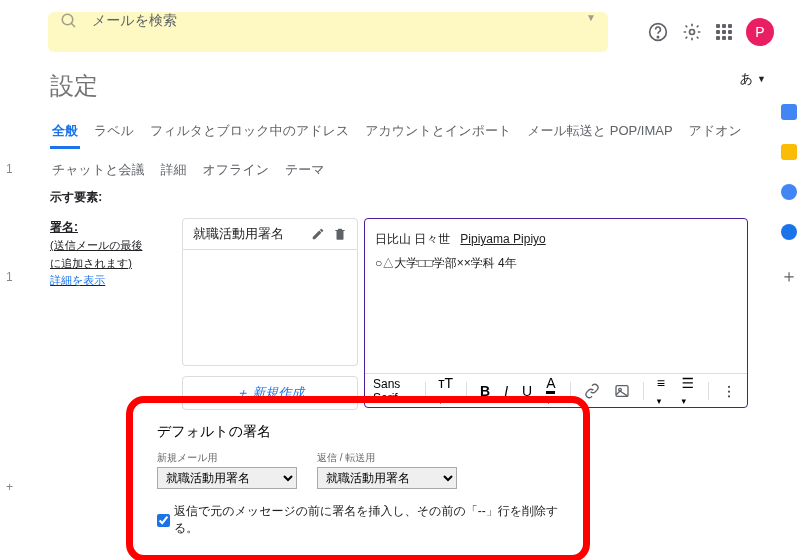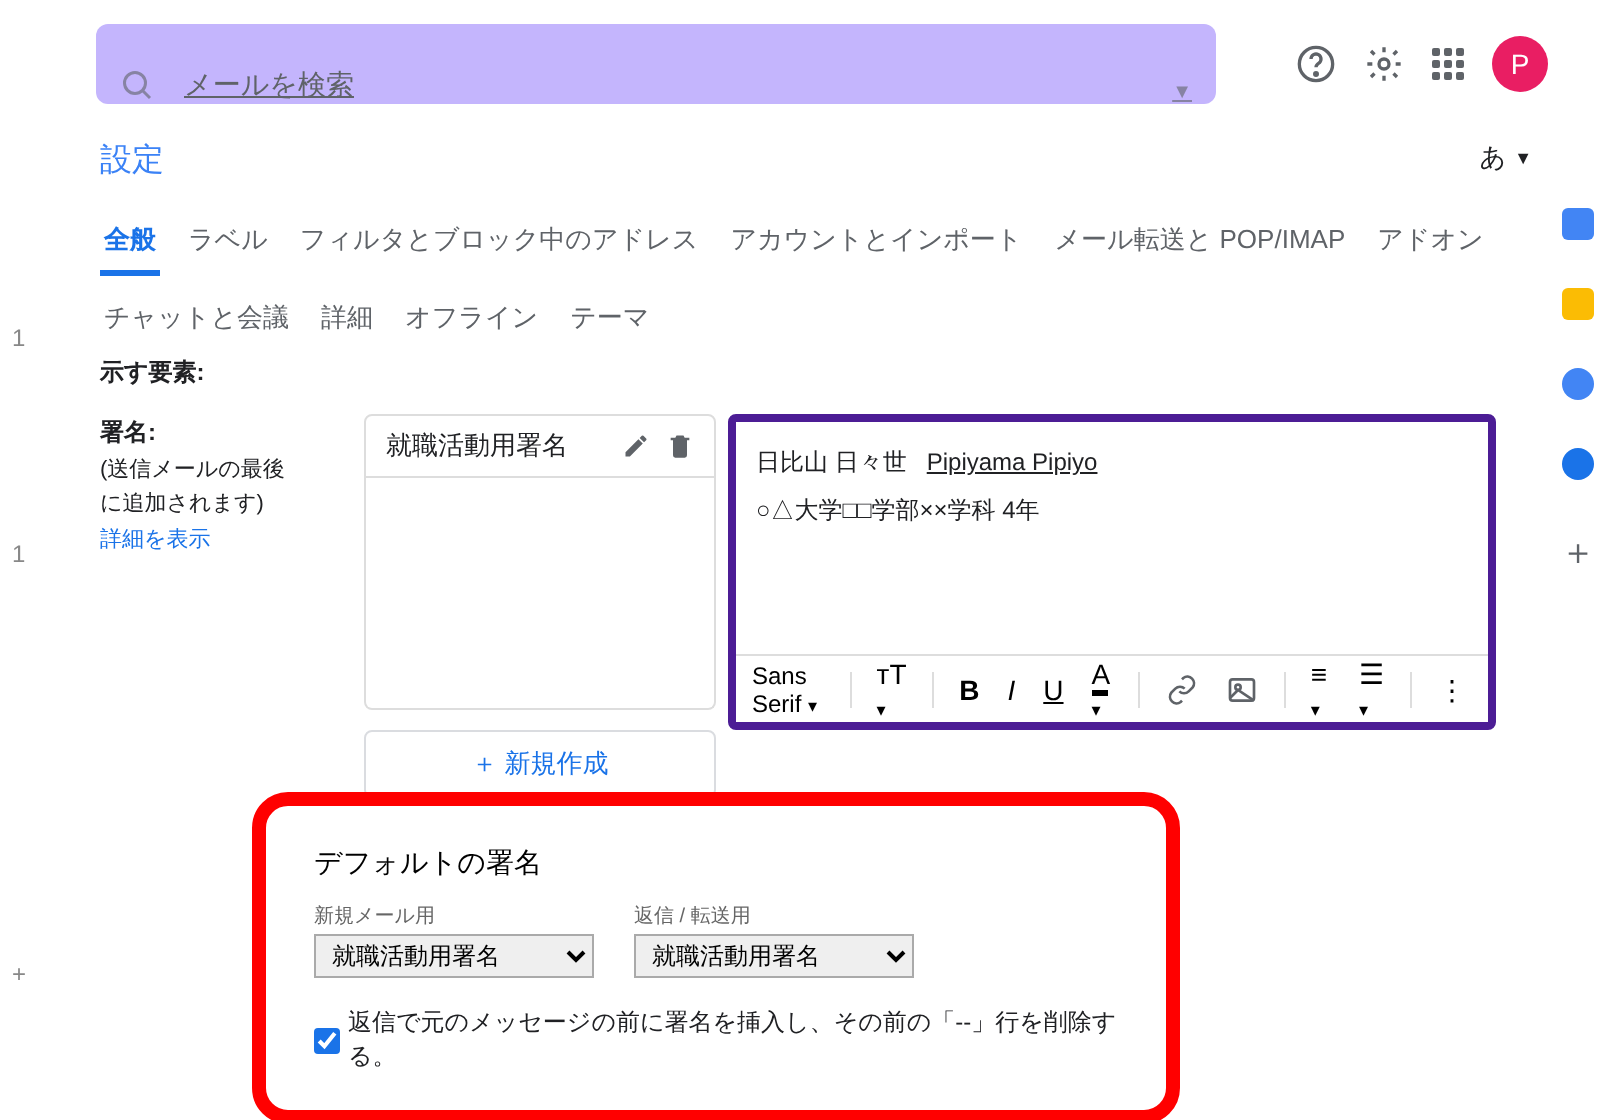--- a/index.html
+++ b/index.html
@@ -1,43 +1,43 @@
 <!DOCTYPE html>
 <html><head>
 <meta charset="utf-8">
 <style>
   * { box-sizing: border-box; margin: 0; padding: 0; }
   body { font-family: Arial, "Hiragino Sans", "Meiryo", sans-serif; background: #fff; width: 800px; height: 560px; overflow: hidden; position: relative; font-size: 13px; color: #202124; }
   .topbar { display: flex; align-items: center; padding: 12px 12px 12px 48px; gap: 8px; }
-  .searchbox { flex: 1; background: #c4b5fd; border-radius: 6px; display: flex; align-items: flex-end; padding: 0 12px; height: 40px; color: #5f6368; max-width: 560px; text-decoration: underline;}
+  .searchbox { flex: 1; background: #fef9c3; border-radius: 6px; display: flex; align-items: flex-start; padding: 0 12px; height: 40px; color: #5f6368; max-width: 560px;}
   .searchbox .sicon { margin-right: 14px; opacity: .6; }
   .searchbox .sph { flex: 1; font-size: 14px; }
   .searchbox .caret { font-size: 10px; opacity: .6; }
   .right-icons { display: flex; align-items: center; gap: 14px; margin-left: auto; margin-right: 14px;}
   .icnbtn { color: #5f6368; font-size: 18px; cursor: pointer; }
   .avatar { width: 28px; height: 28px; border-radius: 50%; background: #e91e63; color: #fff; display: flex; align-items: center; justify-content: center; font-size: 14px; }
   .apps { width: 16px; height: 16px; display: grid; grid-template-columns: repeat(3, 4px); grid-template-rows: repeat(3,4px); gap: 2px; }
   .apps span { background: #5f6368; border-radius: 1px; }
   .content { position: relative; padding: 0 0 0 48px; }
-  .title { font-size: 16px; color: #3b82f6; padding: 6px 0 4px 2px; }
+  .title { font-size: 24px; color: #737373; padding: 6px 0 4px 2px; }
   .langbtn { position: absolute; right: 34px; top: 6px; font-size: 13px; color: #202124; display: flex; align-items: center; gap: 4px; }
   .tabs { display: flex; flex-wrap: wrap; gap: 12px; padding: 16px 0 0 2px; font-size: 13px; color: #5f6368; max-width: 700px; }
   .tab { padding: 0 2px 6px; cursor: pointer; }
   .tab.active { color: #1a73e8; font-weight: 600; border-bottom: 3px solid #1a73e8; }
   .section { display: flex; padding: 12px 0 0 2px; }
-  .labelcol { width: 120px; font-size: 11px; line-height: 1.6; }
+  .labelcol { width: 120px; font-size: 11px; line-height: 1.6; text-decoration: underline; }
   .labelcol b { font-size: 12px; }
   .link { color: #1a73e8; cursor: pointer; }
   .siglist { margin-left: 12px; }
   .sigrow { width: 176px; background: #fff; border: 1px solid #ddd; border-radius: 4px 4px 0 0; display: flex; align-items: center; padding: 6px 10px; font-size: 13px;}
   .sigrow .nm { flex:1; }
   .sigrow .ic { color:#5f6368; margin-left:8px; cursor:pointer; font-size:14px; }
   .sigbody { width: 176px; height: 116px; border: 1px solid #ddd; border-top:none; border-radius:0 0 4px 4px; }
-  .newbtn { margin-top:10px; width: 176px; border:1px solid #dadce0; border-radius:4px; padding:7px 0; text-align:center; color:#1a73e8; font-size:13px; cursor:pointer; }
-  .editor { margin-left: 6px; border:4px solid #4c1d95; border-radius:4px; width:384px; height:158px; position:relative; }
+  .newbtn { margin-top:10px; width: 176px; border:1px solid #dadce0; border-radius:4px; padding:7px 0; text-align:center; color:#1a73e8; font-size:13px; cursor:pointer;font-style:italic; }
+  .editor { margin-left: 6px; border:1px solid #4c1d95; border-radius:4px; width:384px; height:190px; position:relative; }
   .ed-body { padding: 8px 10px; font-size: 12px; line-height:2; }
   .ed-line { white-space:nowrap; }
   .ed-body .under { text-decoration: underline; }
   .toolbar { position:absolute; left:0; right:0; bottom:0; border-top:1px solid #ddd; height:34px; display:flex; align-items:center; gap:8px; padding:0 8px; color:#000000; font-size:14px;}
   .toolbar .font { font-size:12px; }
   .toolbar .sep { width:1px; height:18px; background:#ddd; margin:0 2px;}
   .toolbar .btn { cursor:pointer; padding:1px 3px; }
   .boldb { font-weight:bold; }
   .ital { font-style:italic; }
   .underb { text-decoration:underline; }

